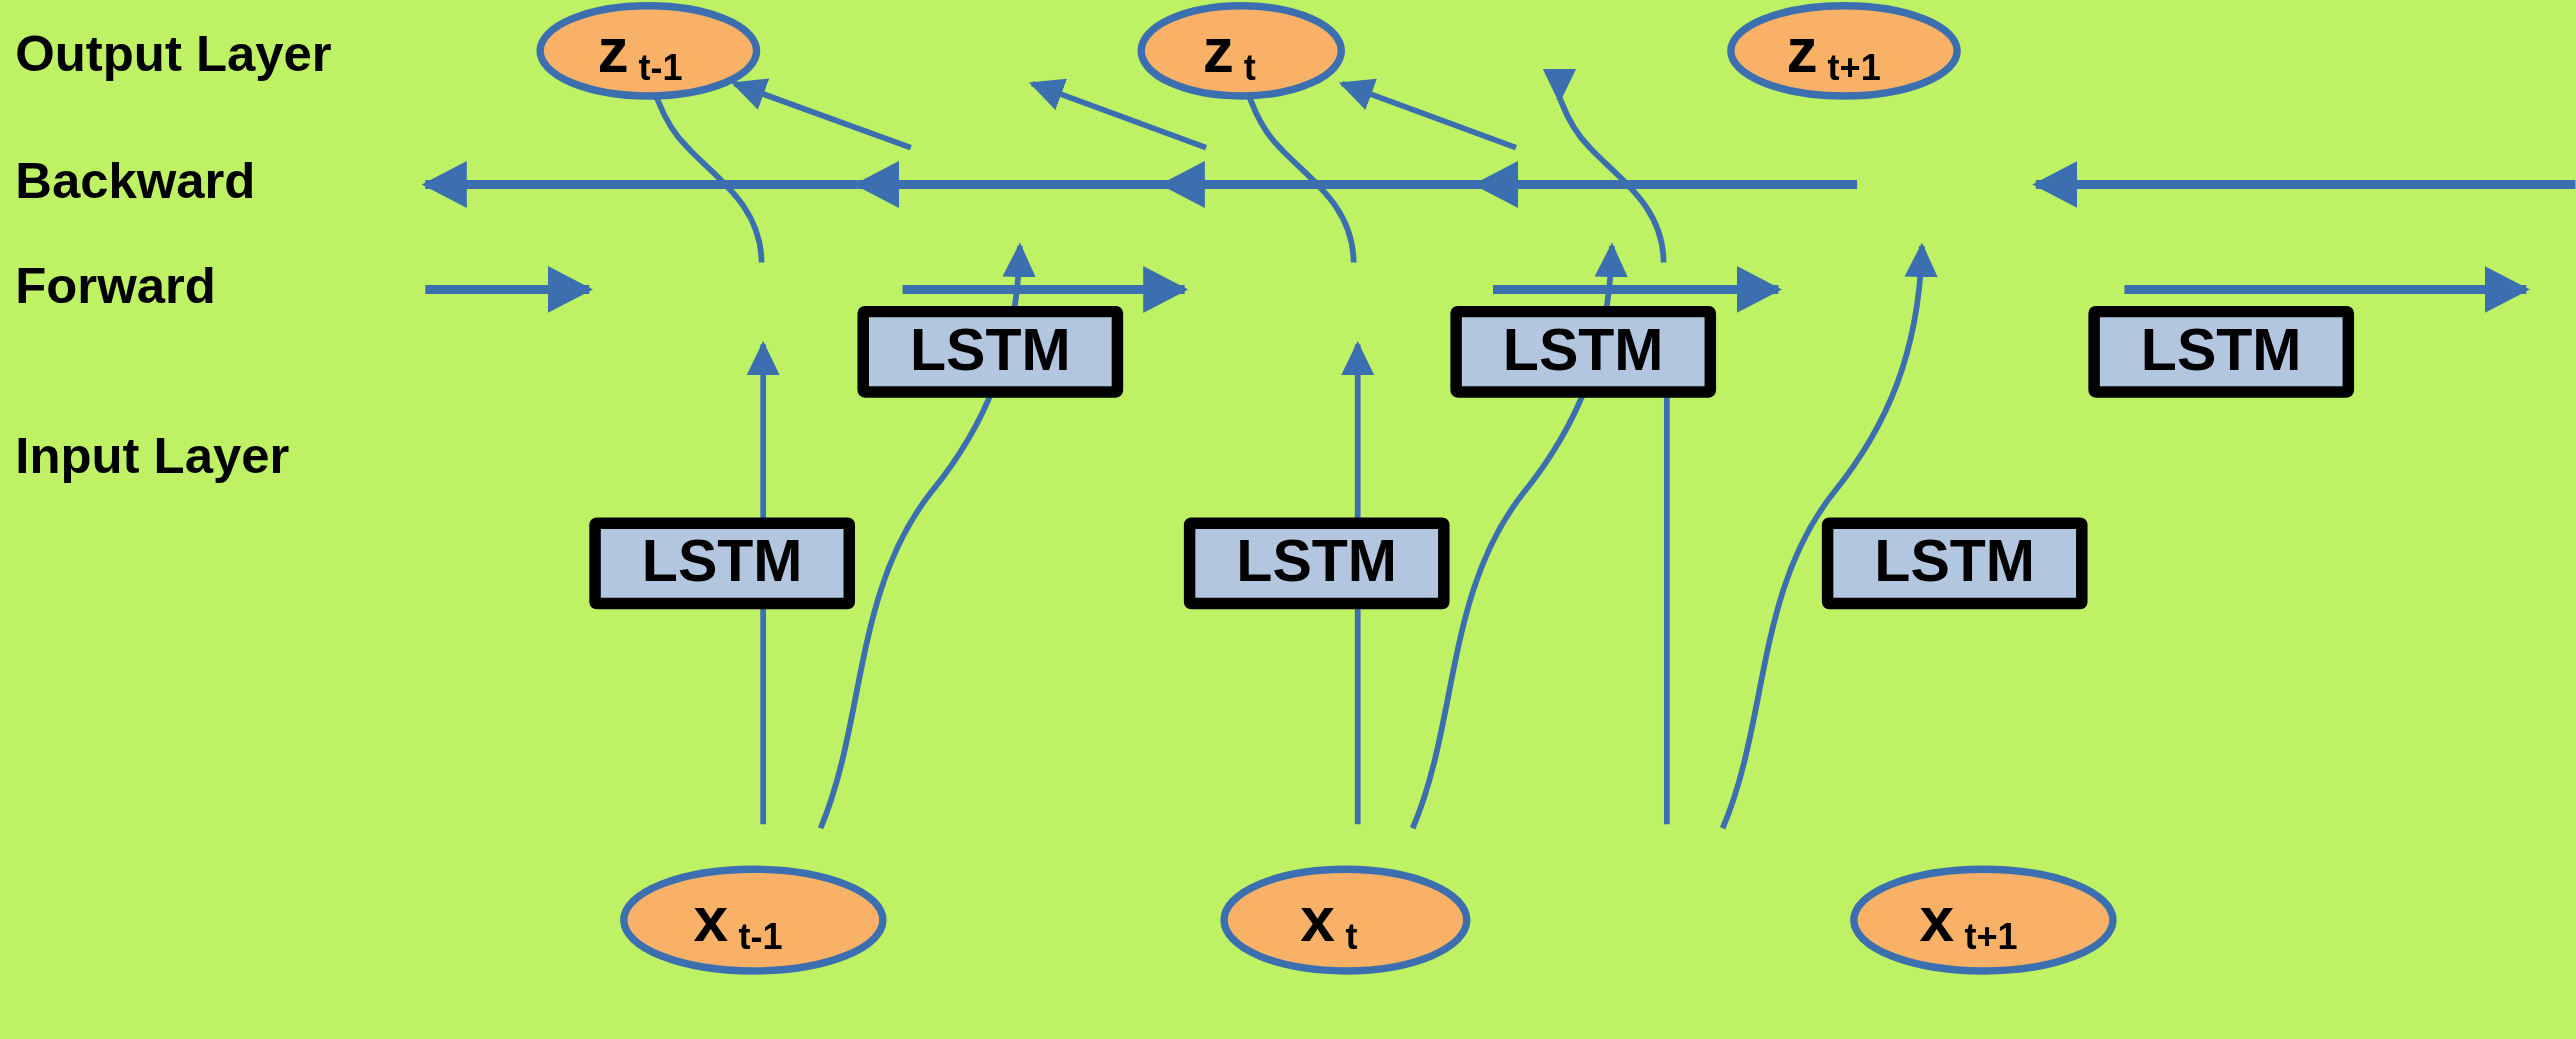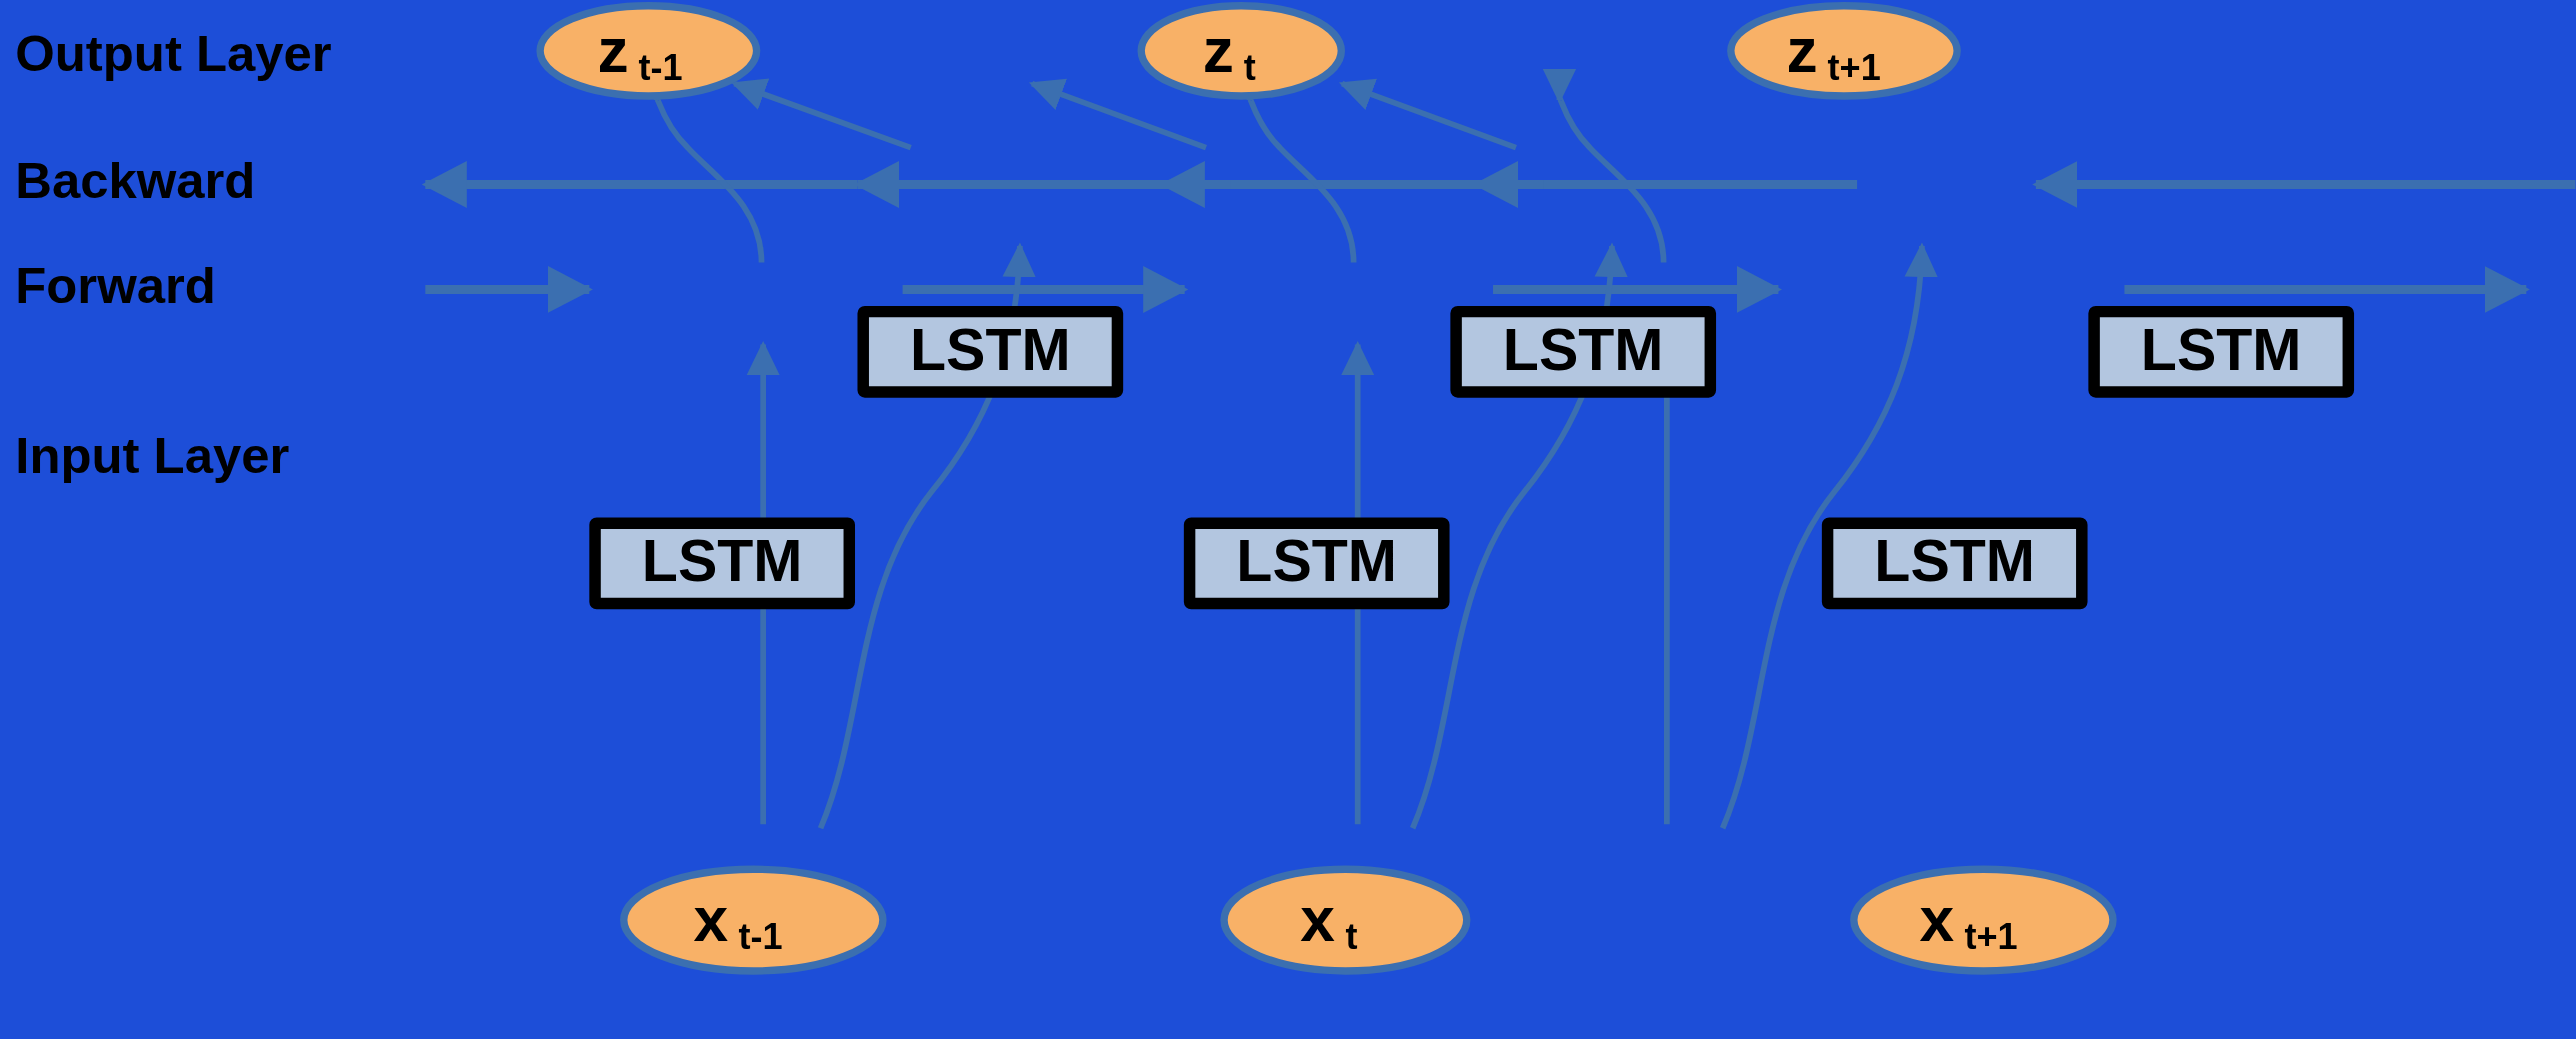--- a/index.html
+++ b/index.html
@@ -8,21 +8,21 @@
     padding: 0;
     background: #ffffff;
   }
   body {
     font-family: "Liberation Sans", sans-serif;
   }
   #diagram-root {
     position: relative;
     width: 2576px;
     height: 1039px;
-    background: #1d4ed8;
+    background: #bef264;
     overflow: hidden;
   }
   #diagram-svg {
     position: absolute;
     top: 0;
     left: 0;
     width: 2576px;
     height: 1039px;
     display: block;
   }

